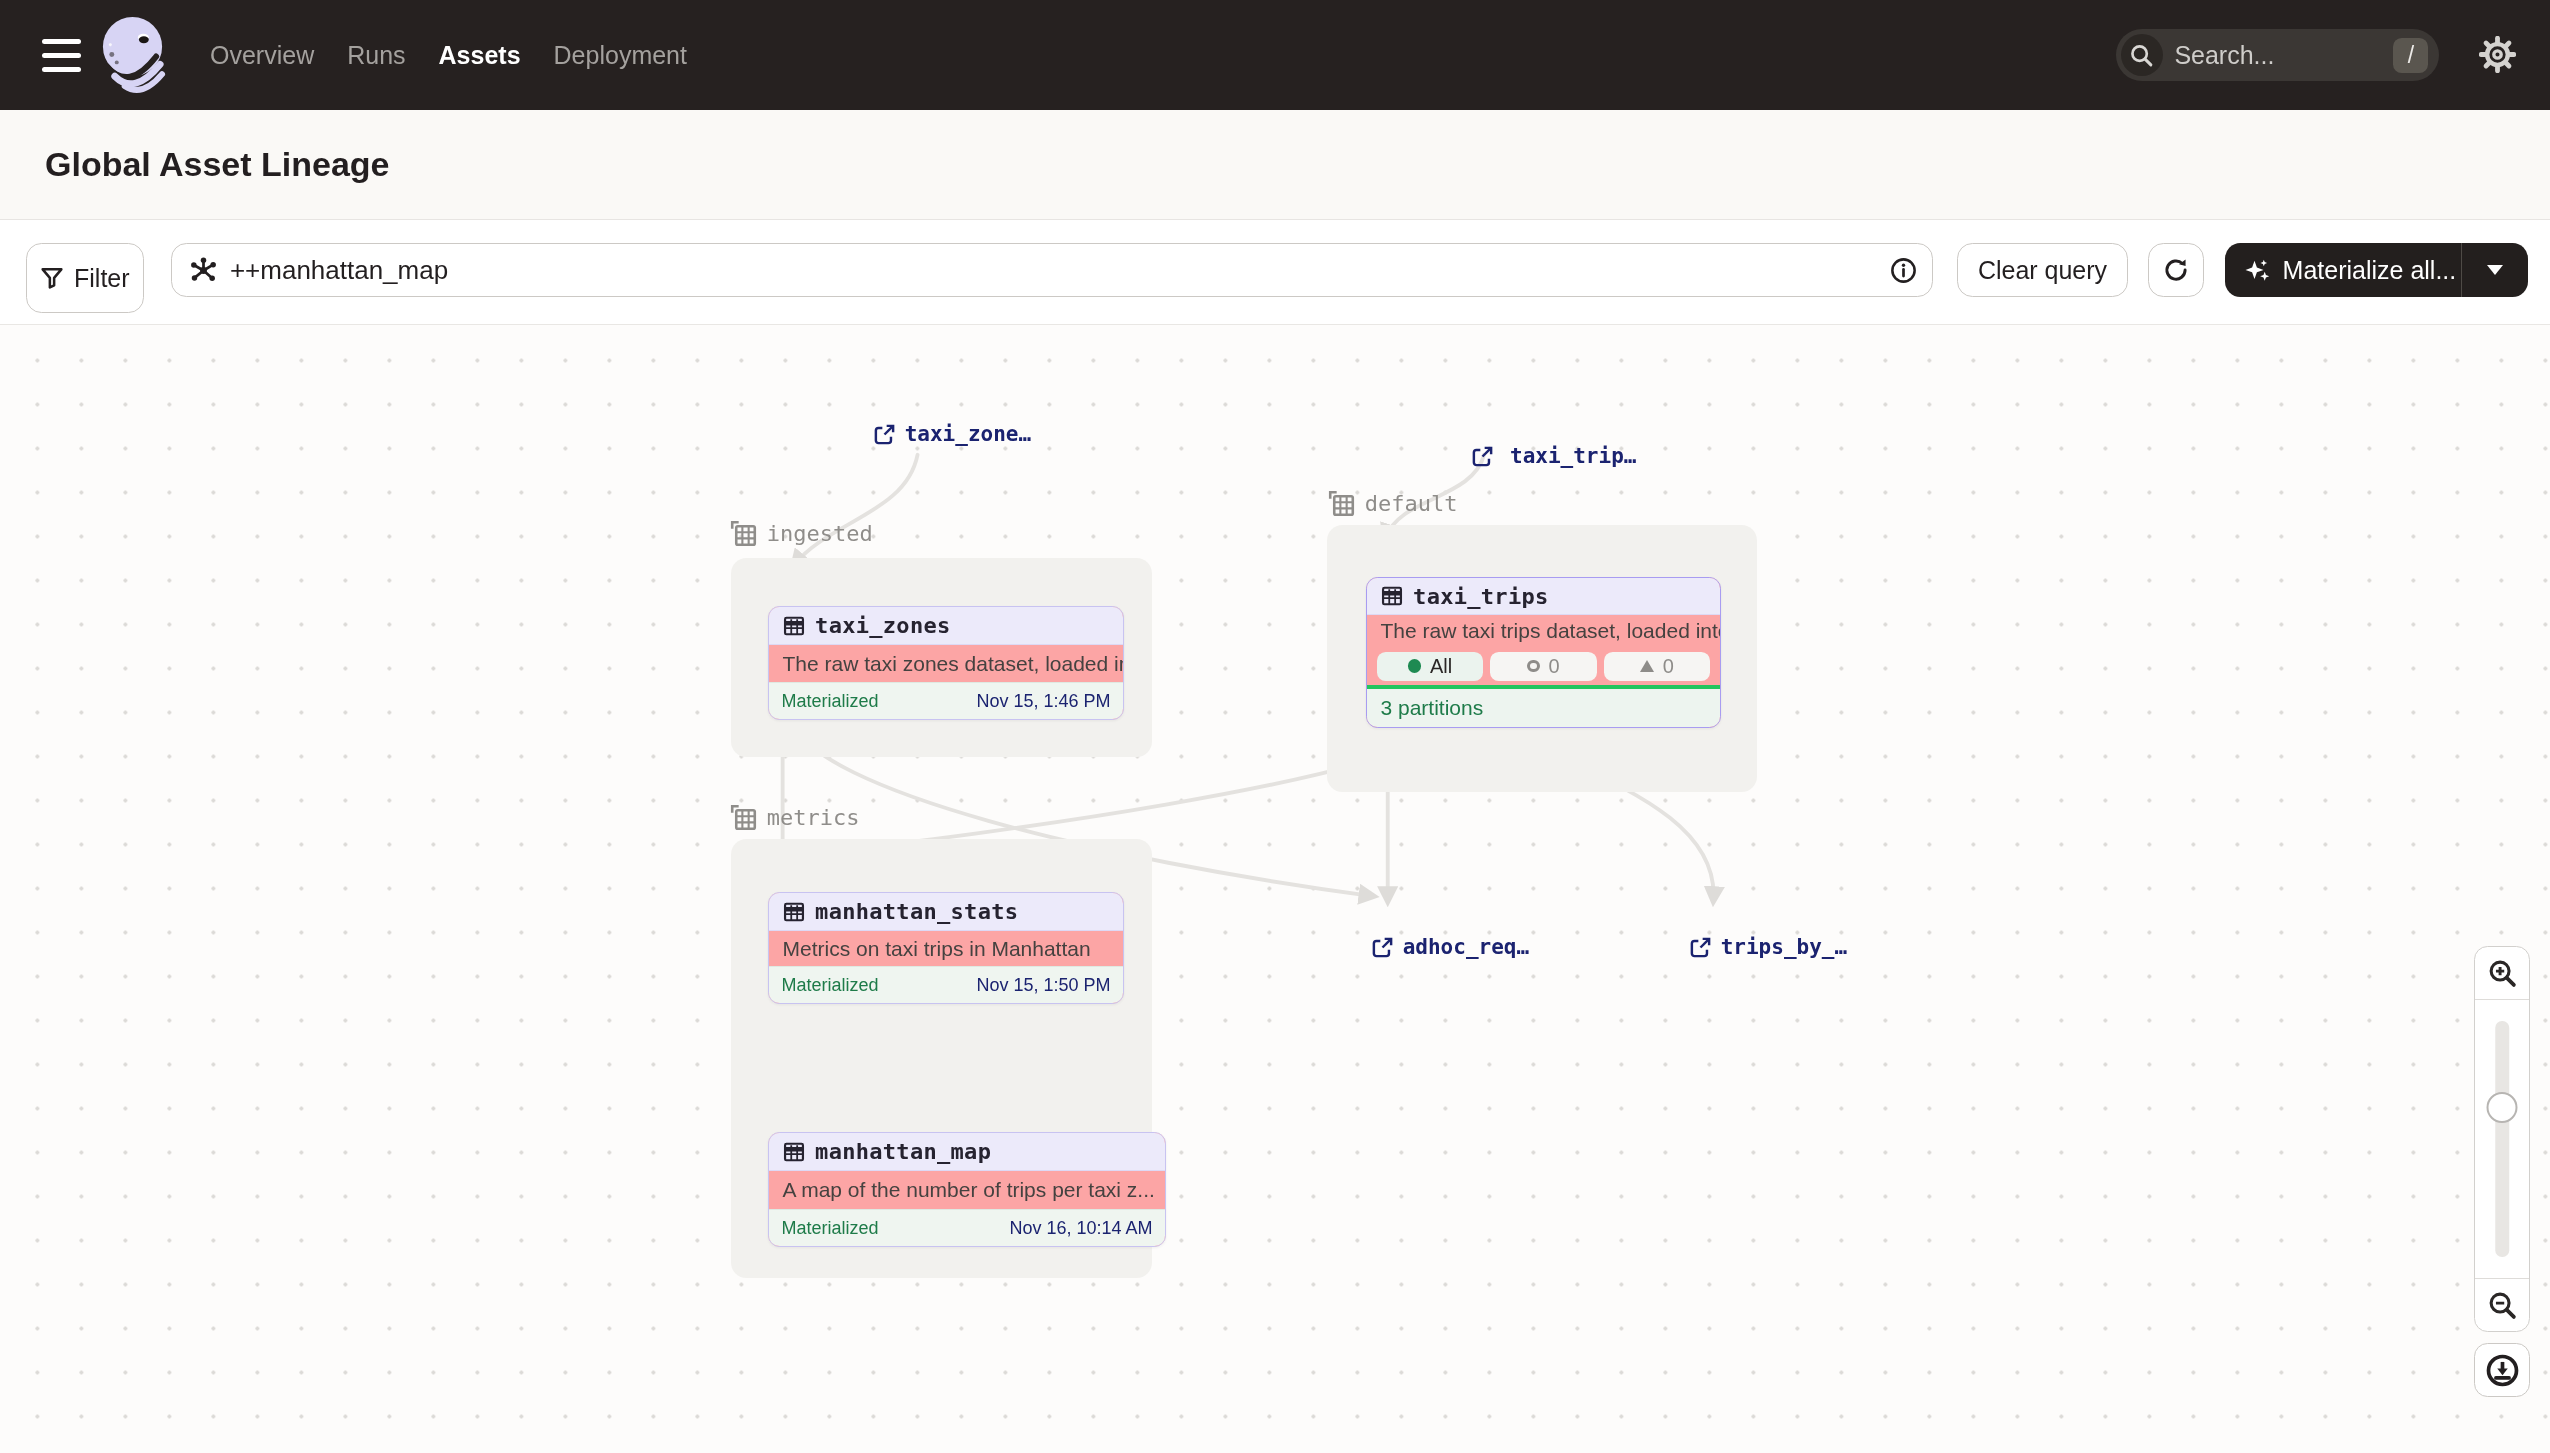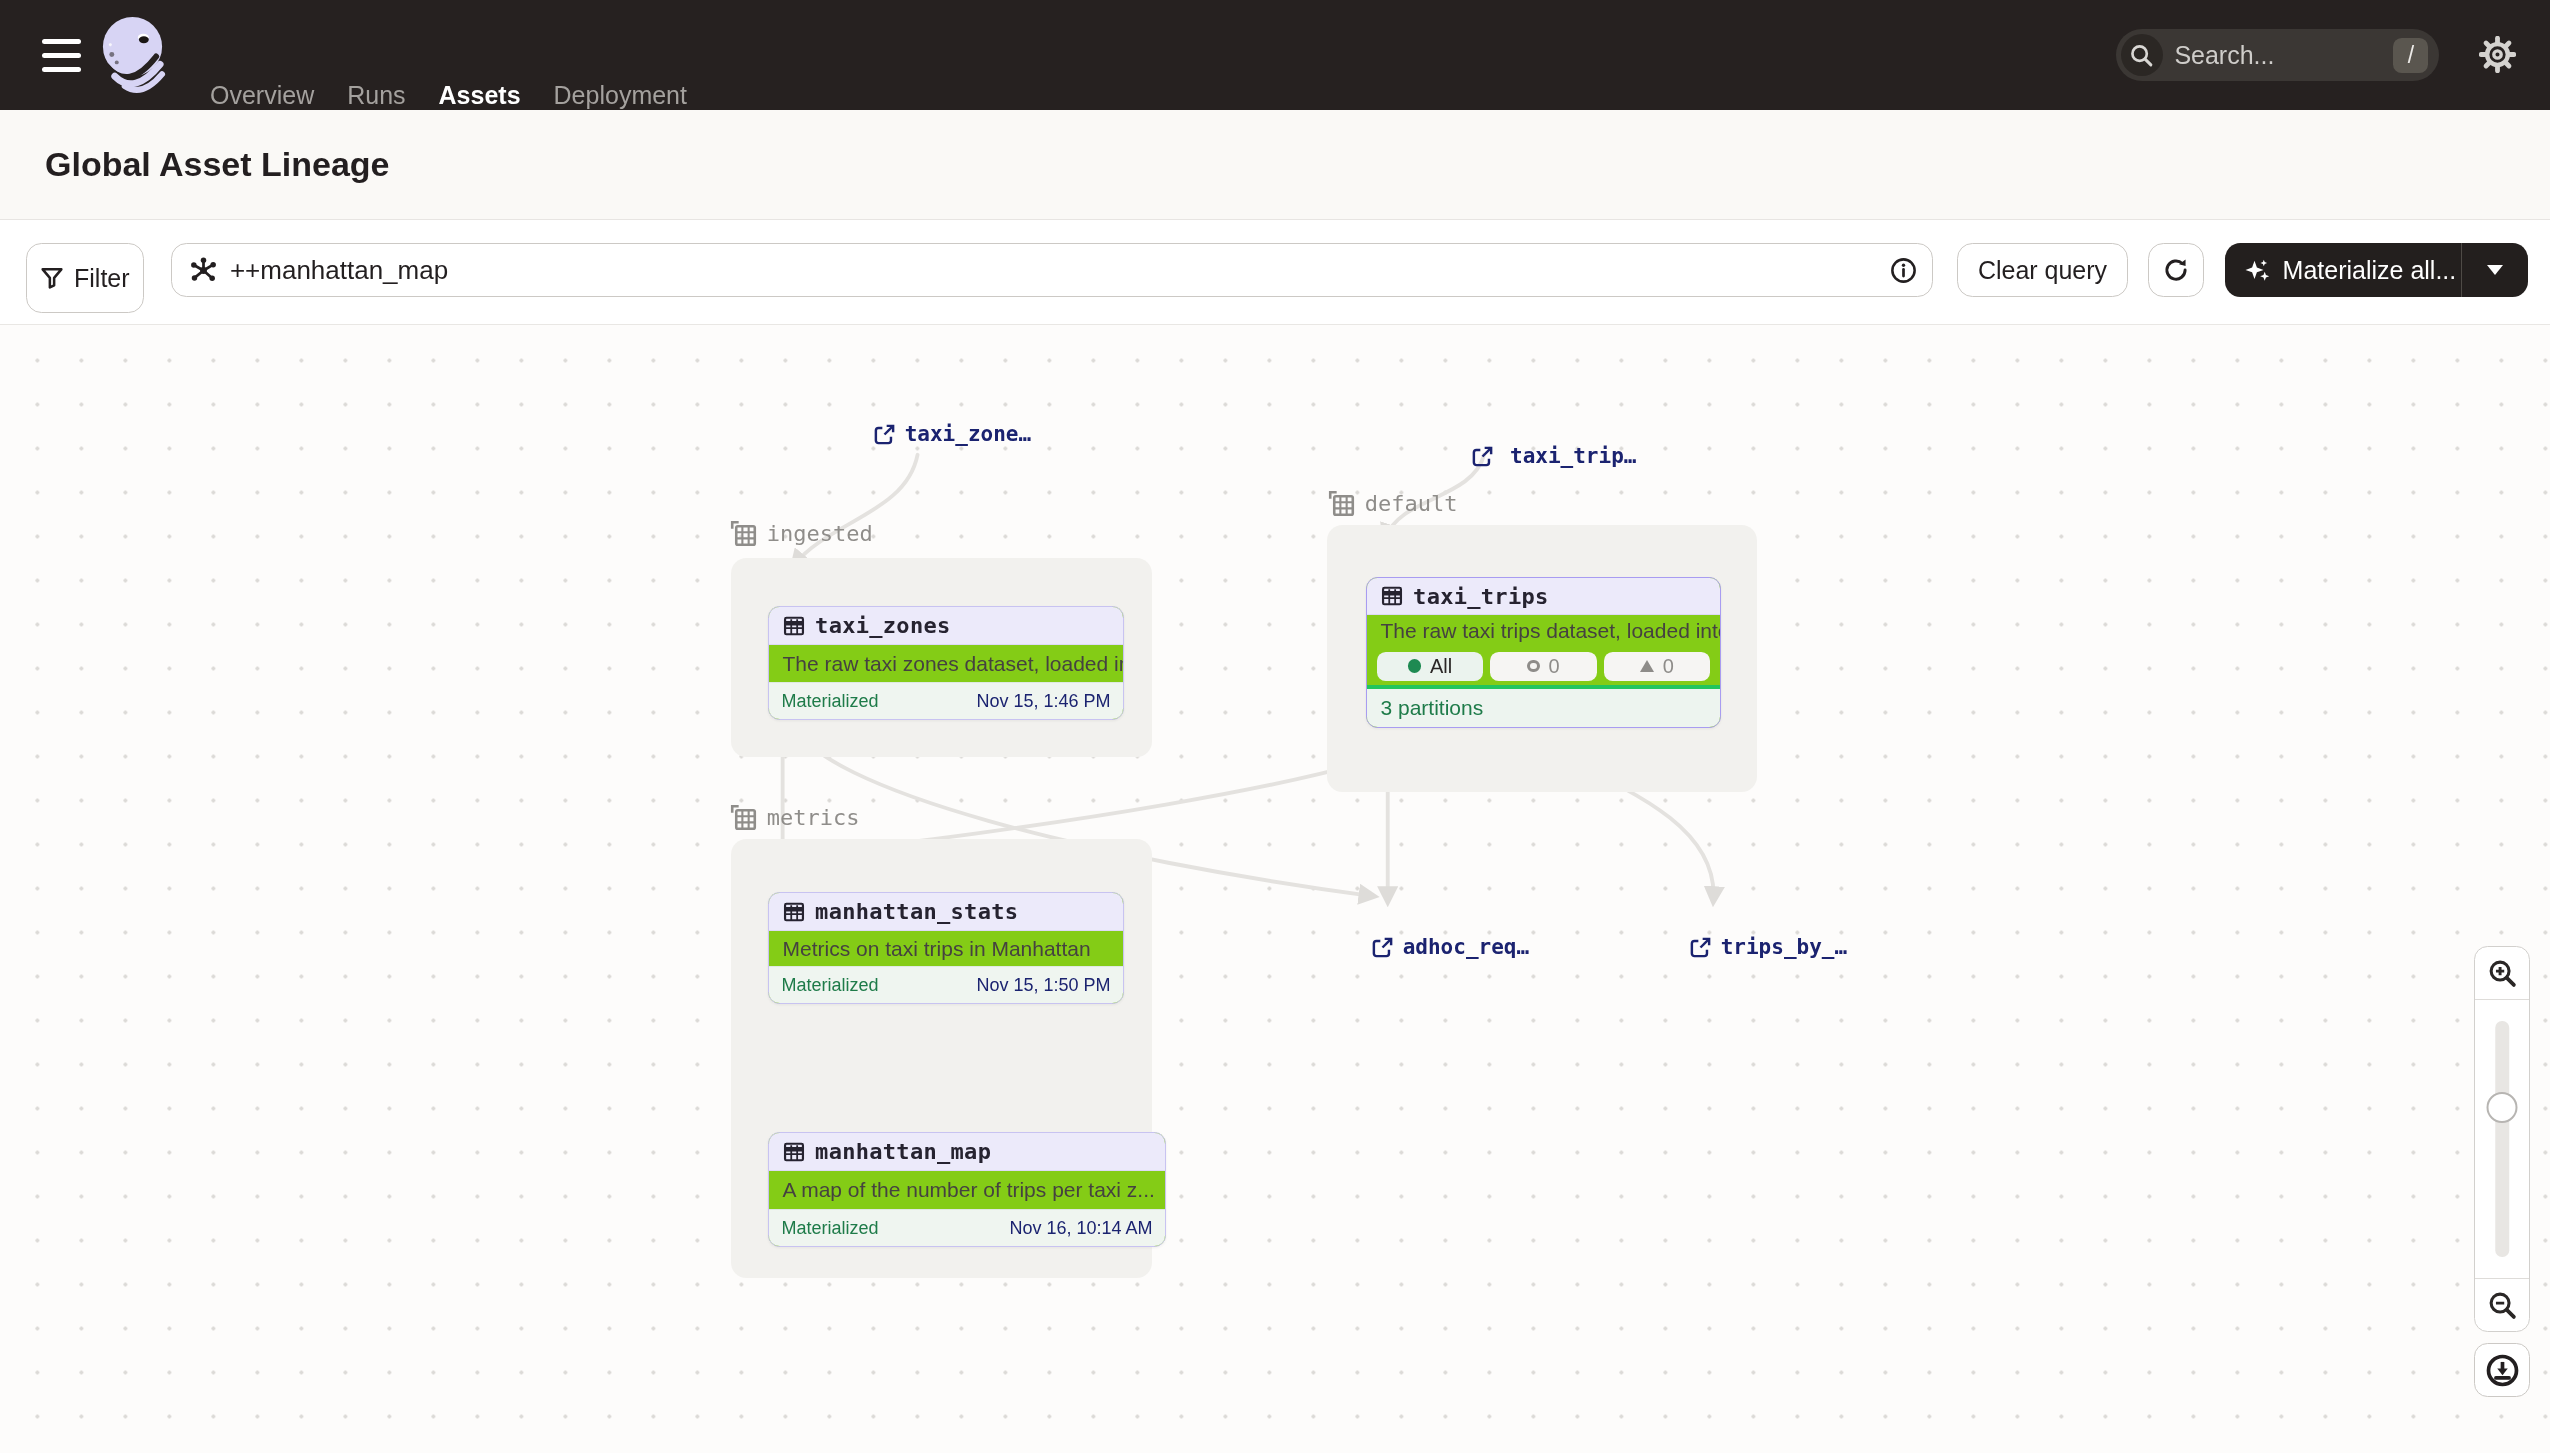--- a/index.html
+++ b/index.html
@@ -5,21 +5,21 @@
   * { margin:0; padding:0; box-sizing:border-box; }
   html,body { width:2550px; height:1453px; }
   body { font-family:"Liberation Sans", sans-serif; background:#FDFCFB; overflow:hidden; position:relative; }
   .mono { font-family:"DejaVu Sans Mono","Liberation Mono",monospace; }
 
   
   .topbar { position:absolute; left:0; top:0; width:2550px; height:110px; background:#262120; display:flex; align-items:center; }
   .hamburger { position:absolute; left:42px; top:39px; width:39px; height:33px; display:flex; flex-direction:column; justify-content:space-between; cursor:pointer; }
   .hamburger div { height:4.8px; background:#FFFFFF; border-radius:2.9px; }
   .logo { position:absolute; left:99px; top:15.4px; }
-  .nav { position:absolute; left:210px; top:0; height:110px; display:flex; align-items:flex-end; gap:33px; }
+  .nav { position:absolute; left:210px; top:0; height:110px; display:flex; align-items:center; gap:33px; }
   .nav-item { font-size:25px; font-weight:500; color:#A4A19E; cursor:pointer; }
   .nav-item.active { color:#FFFFFF; font-weight:700; }
   .search-pill { position:absolute; left:2116px; top:29px; width:323px; height:52px; background:#3B3734; border-radius:26px; display:flex; align-items:center; }
   .search-icon-circle { width:42px; height:42px; margin-left:4.8px; border-radius:50%; background:#2B2724; display:flex; align-items:center; justify-content:center; }
   .search-input { flex:1; margin-left:11.6px; background:transparent; border:none; outline:none; color:#c4b5fd; font-size:25px; font-family:"Liberation Sans",sans-serif; width:164px; }
   .search-input::placeholder { color:#CFCDCA; }
   .kbd-badge { width:35px; height:35px; margin-right:10.6px; background:#5A564F; border-radius:8.7px; color:#EDEBE8; font-size:23px; display:flex; align-items:center; justify-content:center; }
   .gear { position:absolute; left:2479px; top:36px; cursor:pointer; }
 
   
@@ -44,21 +44,21 @@
   
   .canvas-bg { position:absolute; left:0; top:325px; width:2550px; height:1129px;
     background-color:#FDFCFB;
     background-image:radial-gradient(circle, #DCDAD7 1.7px, transparent 1.9px);
     background-size:44px 44px; background-position:15.4px 13.5px; }
   .edges { position:absolute; left:0; top:0; pointer-events:none; }
 
   .group-box { position:absolute; background:#F2F1EE; border-radius:15.4px; }
   .group-label { position:absolute; display:flex; align-items:center; gap:8.7px; color:#8F8D8A; font-size:22px; cursor:pointer; }
 
-  .asset-node { position:absolute; background:#84cc16; border:1.9px solid #C8C3F1; border-radius:11.6px; overflow:hidden; display:flex; flex-direction:column; cursor:pointer; box-shadow:0 1px 2.9px rgba(35,31,32,0.06); }
+  .asset-node { position:absolute; background:#fca5a5; border:1.9px solid #C8C3F1; border-radius:11.6px; overflow:hidden; display:flex; flex-direction:column; cursor:pointer; box-shadow:0 1px 2.9px rgba(35,31,32,0.06); }
   .asset-node.selected { border-color:#A89CF1; }
   .node-header { height:38px; background:#ECEAFA; border-bottom:1px solid #DDD9F5; display:flex; align-items:center; gap:10.6px; padding-left:13.5px; }
   .node-name { font-size:22px; font-weight:700; color:#262330; letter-spacing:0.3px; }
   .node-desc { flex:1; display:flex; align-items:center; padding-left:13.5px; font-size:21px; color:#454240; white-space:nowrap; }
   .node-footer { height:37px; background:#EFF5F0; border-top:1px solid #DFE9E2; display:flex; align-items:center; justify-content:space-between; padding:0 12.5px; font-size:18px; }
   .status-green { color:#1E7B49; }
   .ts-navy { color:#1B2370; }
 
   .pills-row { height:39px; display:flex; align-items:center; gap:6.7px; padding:0 9.6px; }
   .pill { flex:1; height:29px; border-radius:8.7px; display:flex; align-items:center; justify-content:center; gap:8.7px; font-size:20px; }

